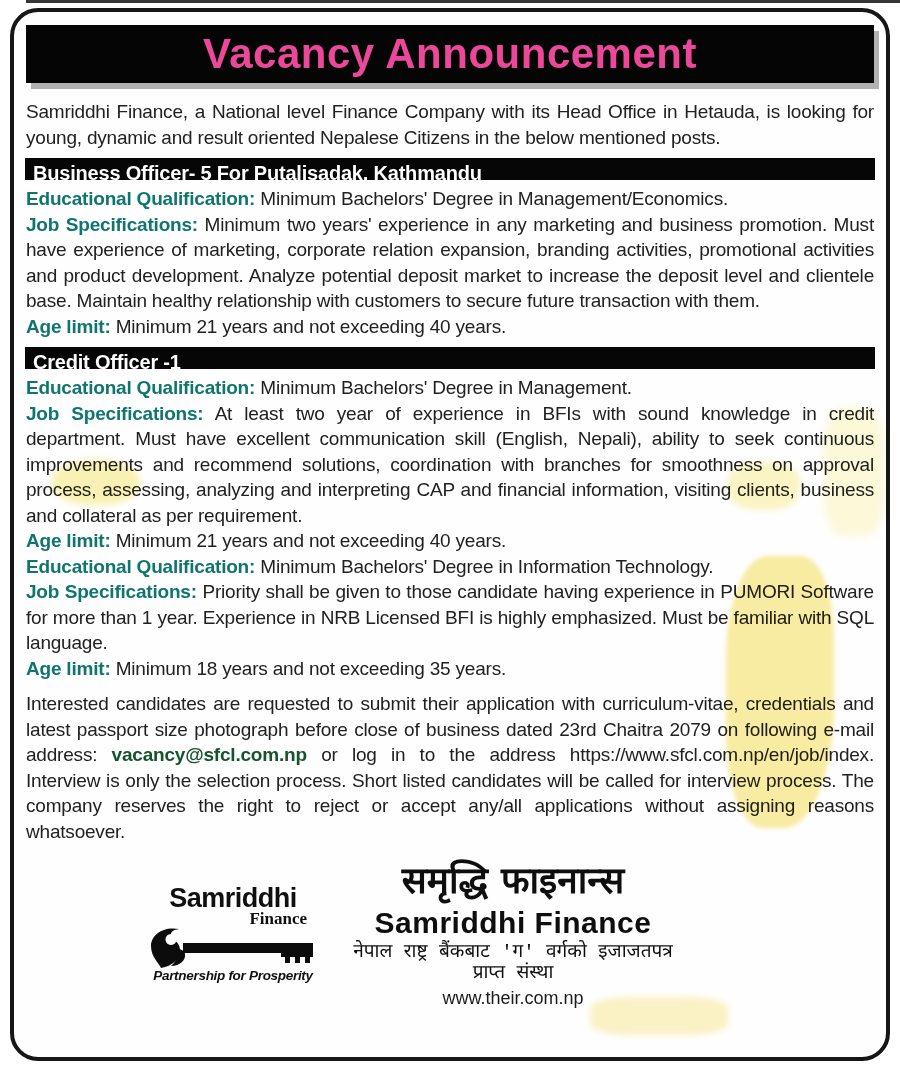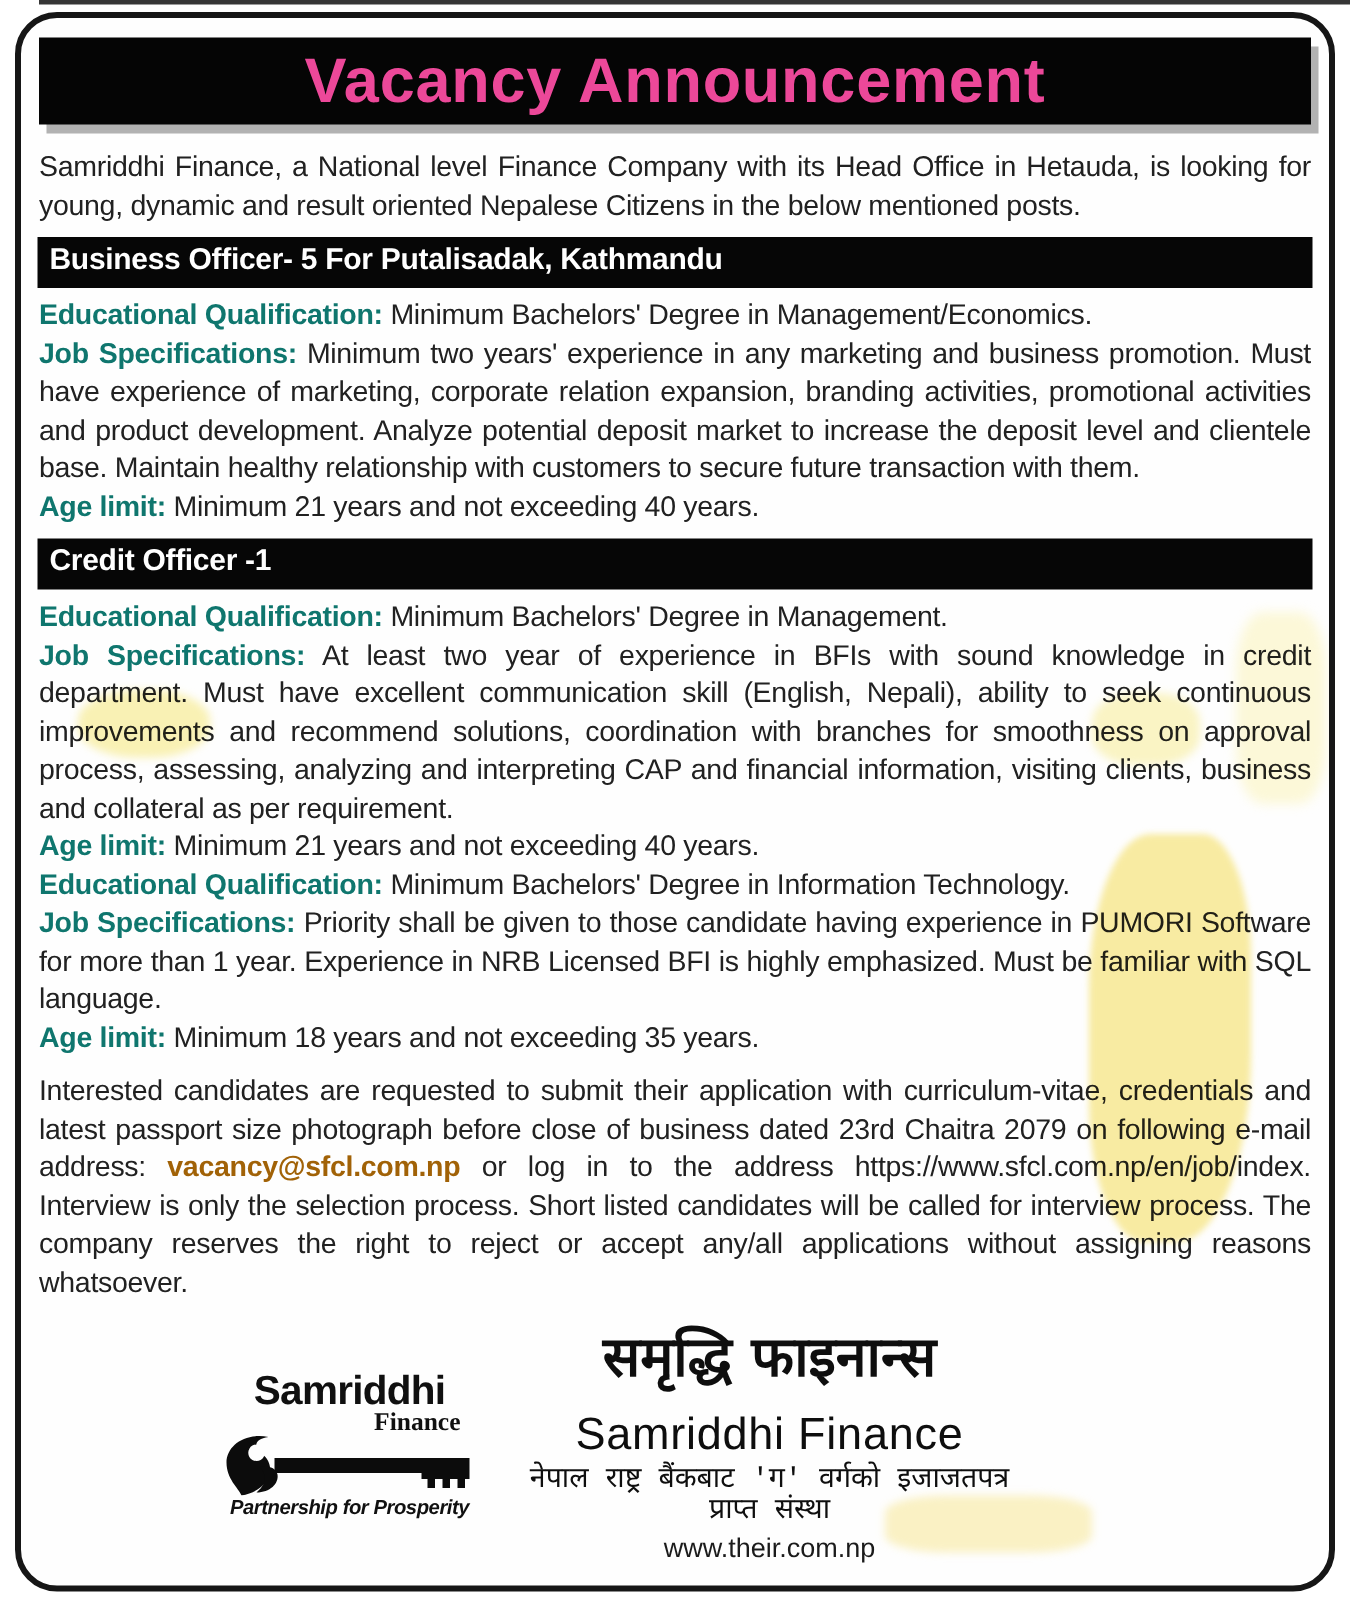--- a/index.html
+++ b/index.html
@@ -40,54 +40,54 @@
     letter-spacing: -0.2px;
     text-align: justify;
     overflow-wrap: anywhere;
     color: #212121;
   }
   .intro { margin: 4px 1px 8px 1px; }
   .section-header {
     position: relative;
     background: #060606;
     color: #ffffff;
-    height: 34px; line-height: 30px;
+    height: 22px; line-height: 30px;
     font-size: 20px; font-weight: 700;
     letter-spacing: -0.2px;
     padding-left: 8px;
     margin: 8px 0 6px 0;
     overflow: visible;
   }
   .hdr-smudge {
     position: absolute; left: 710px; top: -3px;
     width: 74px; height: 34px;
     background: #4a4a4a; opacity: .8;
     border-radius: 2px;
   }
   .section .para { margin: 0 1px; }
   .lbl { font-weight: 700; color: #0f766e; }
   .closing { margin: 10px 1px 0 1px; }
-  .email { font-weight: 700; color: #a16207; }
+  .email { font-weight: 700; color: #14532d; }
 
   .footer {
     display: flex; align-items: center;
     margin: 14px 0 0 118px;
     gap: 12px;
   }
   .logo {
     width: 180px; flex: 0 0 auto;
     color: #101010;
   }
   .logo-name { font-size: 27px; font-weight: 700; letter-spacing: -0.5px; text-align: center; line-height: 28px; }
   .logo-sub  { font-size: 17px; font-weight: 700; text-align: right; padding-right: 16px; line-height: 18px; margin-top: -2px; font-family: Liberation Serif, serif; }
   .logo-key  { display: block; margin: 0 auto; }
   .logo-tag  { font-size: 13.5px; font-style: italic; font-weight: 600; text-align: center; line-height: 16px; letter-spacing: -0.3px; }
   .brand { width: 356px; text-align: center; color: #0e0e0e; }
   .brand-nepali  { font-size: 37px; font-weight: 700; line-height: 46px; font-family: "DejaVu Sans", sans-serif; }
-  .brand-english { font-size: 30px; font-weight: 400; line-height: 34px; letter-spacing: 0.5px; margin-top: 12px; }
+  .brand-english { font-size: 30px; font-weight: 700; line-height: 34px; letter-spacing: 0.5px; margin-top: 2px; }
   .brand-license { font-size: 19px; line-height: 21px; margin-top: 2px; font-family: Liberation Mono, monospace; }
   .brand-website { font-size: 18px; line-height: 24px; margin-top: 2px; color: #1b1b1b; }
 
   .hl {
     position: absolute;
     mix-blend-mode: multiply;
     pointer-events: none;
   }
   .hl-left   { left: 52px;  top: 460px; width: 88px;  height: 45px;  background: rgba(246,231,120,.55); border-radius: 45%; filter: blur(3px); }
   .hl-mid    { left: 728px; top: 462px; width: 72px;  height: 48px;  background: rgba(248,236,140,.5);  border-radius: 40%; filter: blur(3px); }

